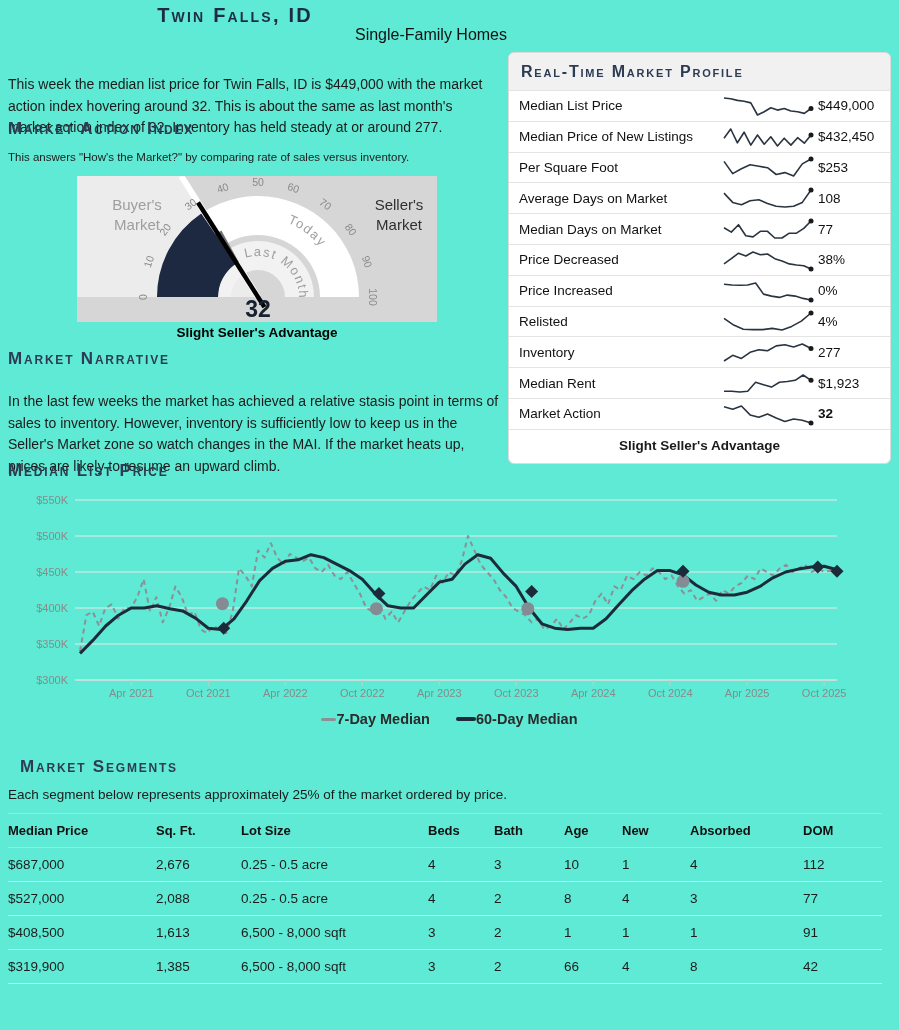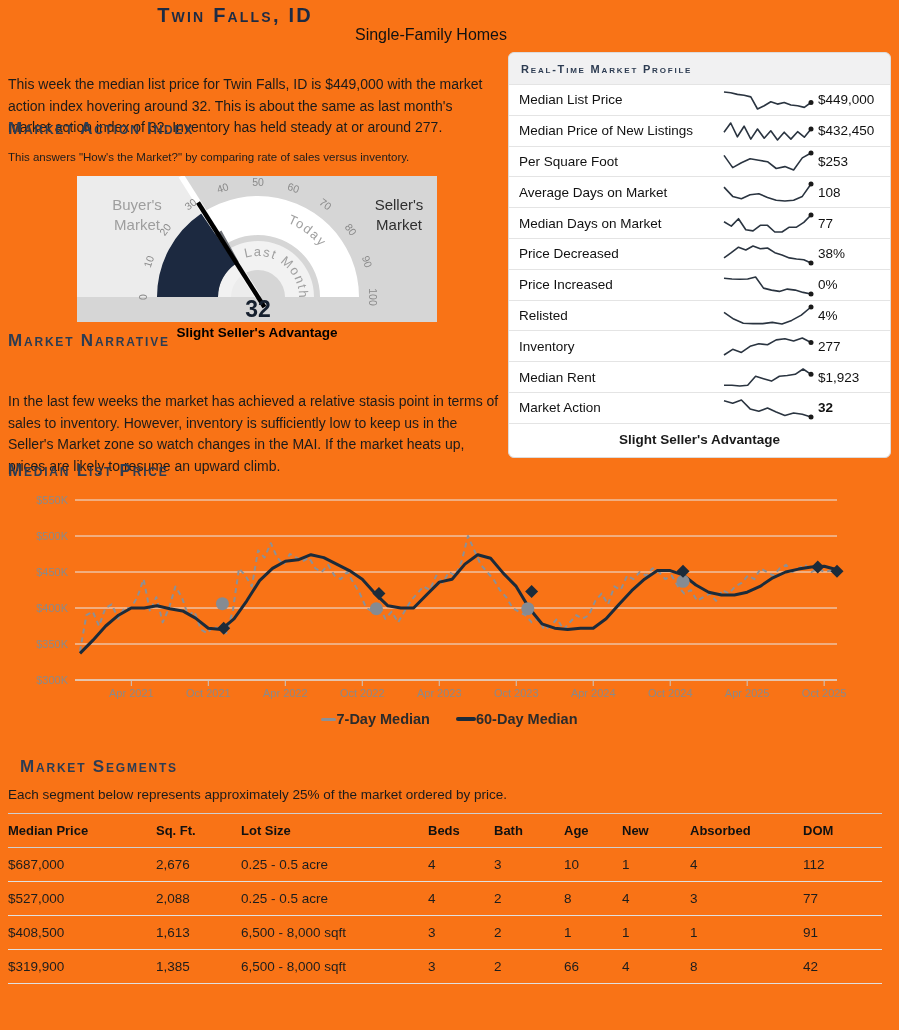--- a/index.html
+++ b/index.html
@@ -1,34 +1,34 @@
 <!DOCTYPE html>
 <html><head>
 <meta charset="utf-8">
 <style>
   html,body{margin:0;padding:0;background:#fff;}
-  .page{position:relative;width:899px;height:1030px;background:#f97316;
+  .page{position:relative;width:899px;height:1030px;background:#5eead4;
         font-family:"Liberation Sans",sans-serif;color:#1b1b1b;overflow:hidden;}
   .sc-head{font-variant:small-caps;font-weight:700;letter-spacing:1.8px;color:#2d3c52;}
   .page-title{position:absolute;top:4px;left:0;width:470px;text-align:center;
         font-size:20px;letter-spacing:2.2px;color:#1d2b44;}
   .subtitle{position:absolute;top:26px;left:0;width:862px;text-align:center;
         font-size:16px;color:#121212;}
   .intro{position:absolute;left:8px;top:60px;width:486px;font-size:14px;line-height:21.5px;}
   .h2{position:absolute;font-size:17px;}
   .mai-heading{left:8px;top:119px;}
   .mai-sub{position:absolute;left:8px;top:151px;font-size:11.5px;color:#1c1c1c;}
   .gauge-wrap{position:absolute;left:77px;top:176px;width:360px;height:146px;}
   .gauge-caption{position:absolute;left:77px;top:325px;width:360px;text-align:center;
         font-weight:700;font-size:13.5px;color:#000;}
-  .narr-heading{left:8px;top:331px;}
+  .narr-heading{left:8px;top:349px;}
   .narr-text{position:absolute;left:8px;top:377px;width:492px;font-size:14px;line-height:21.5px;}
   .card{position:absolute;left:508px;top:52px;width:381px;background:#f1f1f2;
         border:1px solid #dcdcdc;border-radius:6px;}
-  .card-heading{padding:10px 4px 9px 12px;font-size:11px;}
+  .card-heading{padding:10px 4px 9px 12px;font-size:16px;}
   .p-row{display:flex;align-items:center;height:29.8px;background:#fff;border-top:1px solid #e4e4e4;}
   .p-label{flex:1;padding-left:10px;font-size:13.5px;color:#111;}
   .p-spark{width:99px;height:26px;flex:none;}
   .p-value{width:72px;font-size:13.5px;color:#111;flex:none;}
   .p-value.bold{font-weight:700;}
   .card-footer{background:#fff;border-top:1px solid #e4e4e4;text-align:center;
         font-weight:700;font-size:13.5px;padding:8px 0 10px 0;border-radius:0 0 6px 6px;}
   .chart-heading{left:8px;top:461px;}
   .chart{position:absolute;left:0;top:487px;}
   .legend{position:absolute;left:0;top:711px;width:899px;display:flex;justify-content:center;

